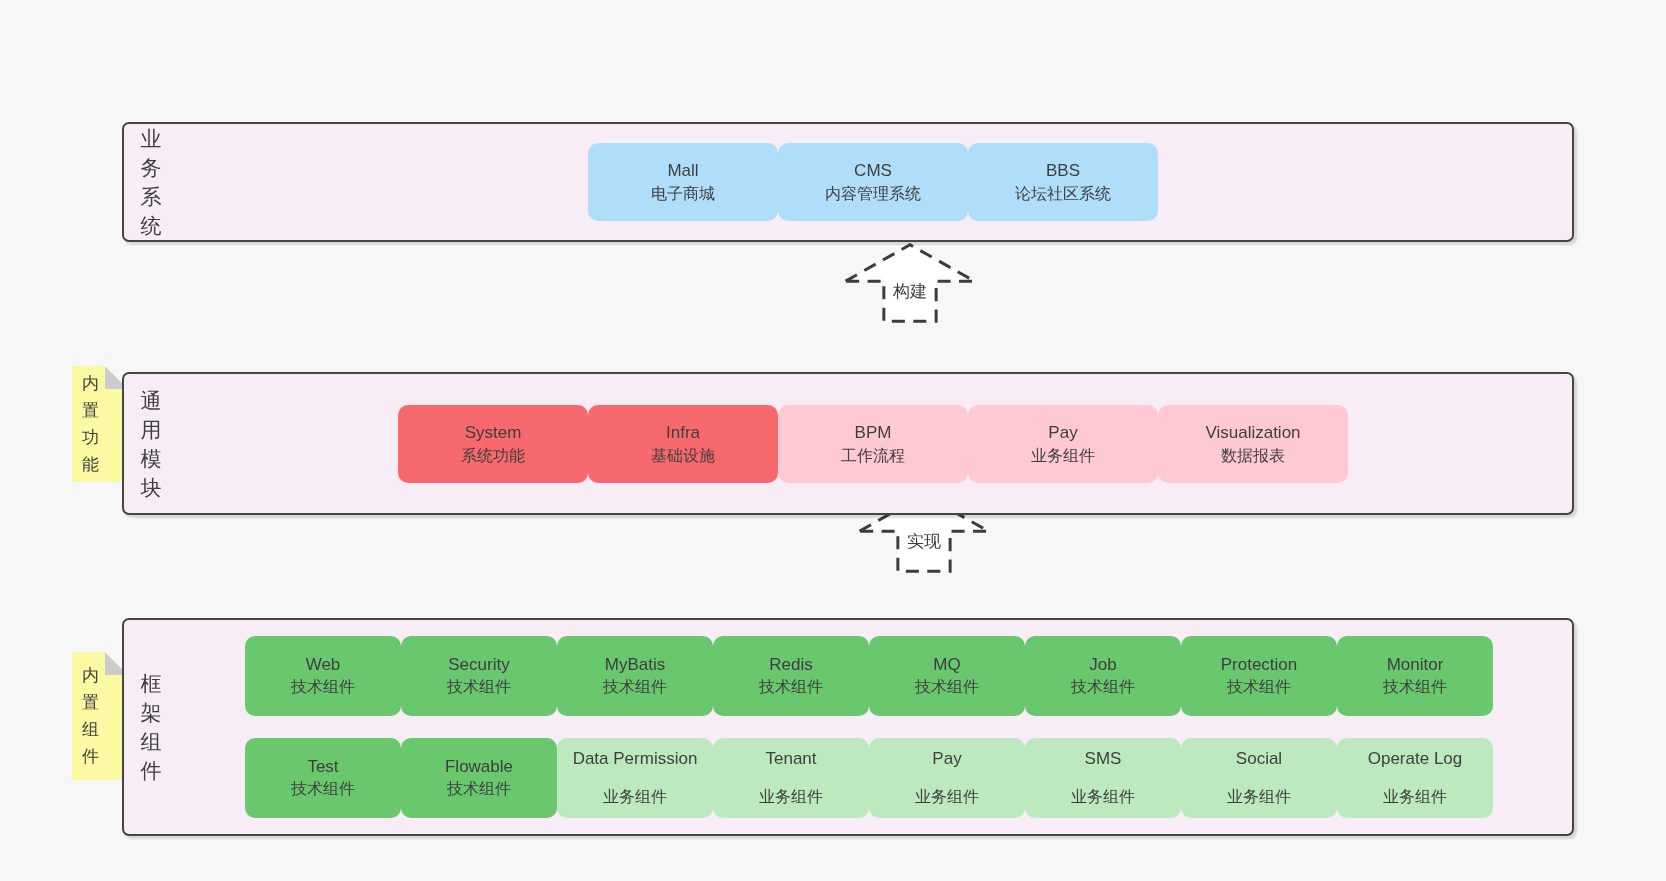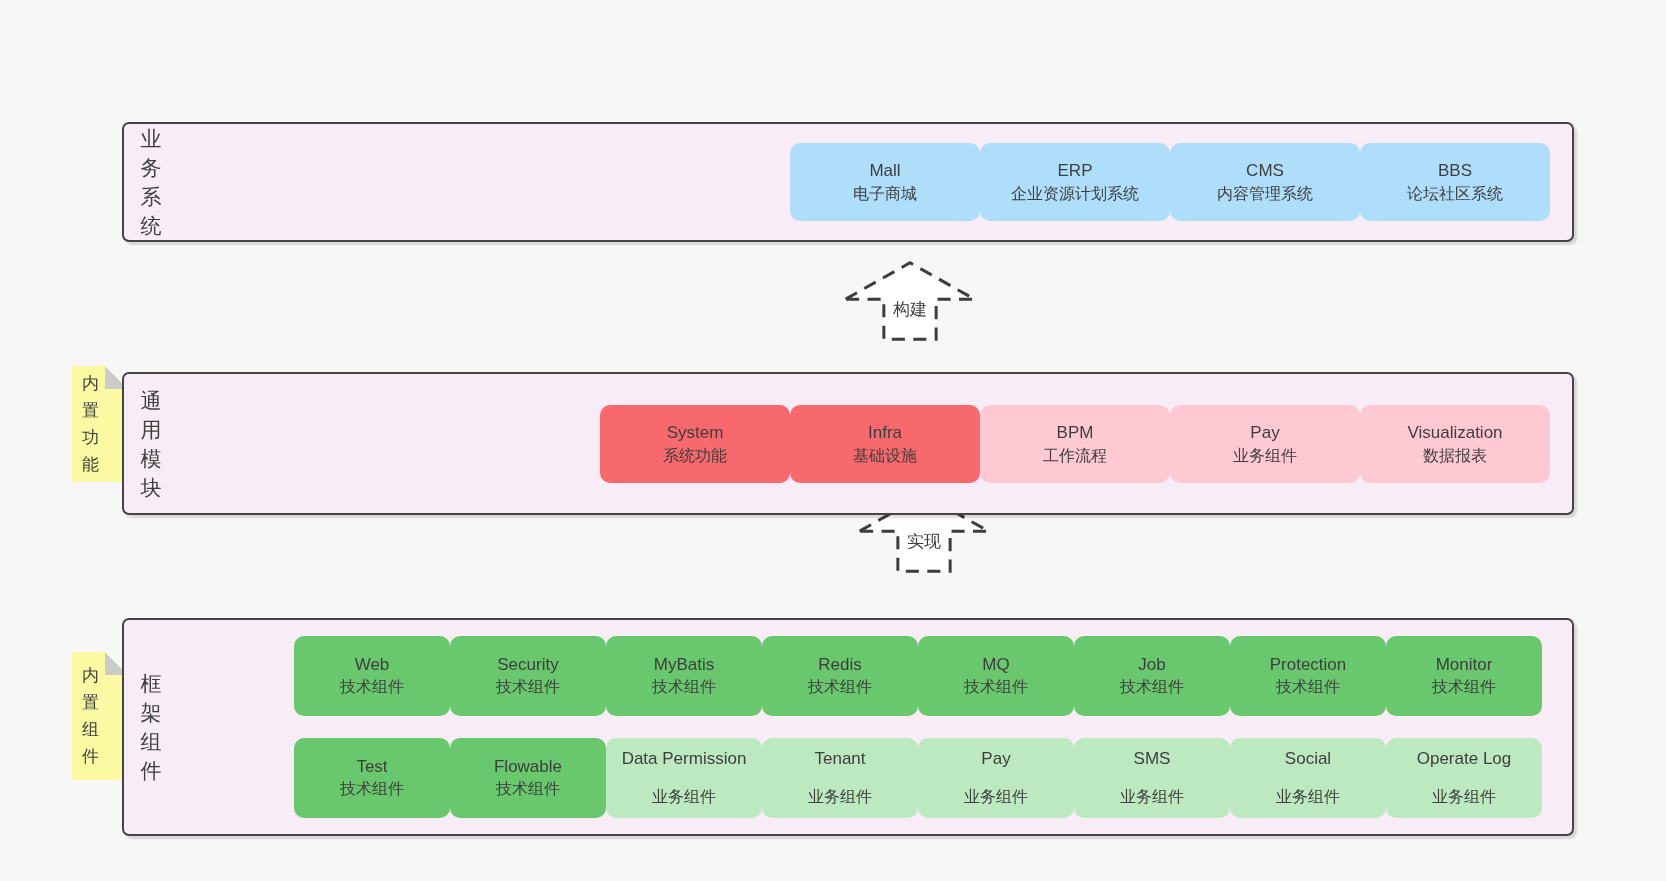--- a/index.html
+++ b/index.html
@@ -6,21 +6,21 @@
   #stage{position:relative;width:1666px;height:881px;background:var(--page-bg,#f7f7f7);overflow:hidden;color:var(--text,#3e3e3e);margin-left:34px;}
 
   .band{position:absolute;left:88px;width:1452px;background:var(--band-bg,#f8edf6);
         border:2px solid var(--band-border,#454545);border-radius:7px;box-sizing:border-box;
         box-shadow:3px 3px 2px rgba(0,0,0,0.13);z-index:2;}
   .band-label{position:absolute;left:15px;top:0;bottom:0;width:24px;display:flex;align-items:center;}
   .band-label span{display:block;width:24px;font-size:21px;line-height:29px;word-break:break-all;
         text-align:center;color:var(--text,#3e3e3e);}
   .band-content{position:absolute;left:56px;right:22px;top:0;bottom:0;display:flex;
         flex-direction:column;justify-content:center;gap:22px;}
-  .row{display:flex;justify-content:flex-end;padding-left:16px;}
+  .row{display:flex;justify-content:center;padding-left:16px;}
 
   .box{display:flex;flex-direction:column;justify-content:center;align-items:center;
        border-radius:10px;text-align:center;line-height:23px;font-size:17px;}
   .box .zh{font-size:16px;}
   .box6{width:190px;height:78px;}
   .box8{width:156px;height:80px;line-height:22px;}
   .blue{background:var(--box-blue,#afdefa);}
   .red{background:var(--box-red,#f7696d);}
   .pink{background:var(--box-pink,#ffc9d3);}
   .green{background:var(--box-green,#69c86e);}
@@ -48,36 +48,32 @@
     <div class="band-label">
       <span>业务系统</span>
     </div>
     <div class="band-content">
       <div class="row">
         <div class="box box6 blue">
           <div>Mall</div>
           <div class="zh">电子商城</div>
         </div>
         <div class="box box6 blue">
-          <div>ERP</div>
-          <div class="zh">企业资源计划系统</div>
-        </div>
-        <div class="box box6 blue">
           <div>CMS</div>
           <div class="zh">内容管理系统</div>
         </div>
         <div class="box box6 blue">
           <div>BBS</div>
           <div class="zh">论坛社区系统</div>
         </div>
       </div>
     </div>
   </div>
 
-  <div class="arrow" style="left:806px;top:255px;">
+  <div class="arrow" style="left:806px;top:237px;">
     <svg viewBox="0 0 150 92">
       <path d="M6 44 L75 5 L144 44 L103 44 L103 87 L47 87 L47 44 Z" fill="#ffffff" style="stroke:var(--arrow,#3d3d3d);" stroke-width="3.2" stroke-dasharray="14 9" stroke-linejoin="miter"></path>
     </svg>
     <div class="arrow-label">构建</div>
   </div>
 
   <div class="sticky" style="top:366px;height:116px;">
     <i class="fold"></i>
     <span>内置功能</span>
   </div>

